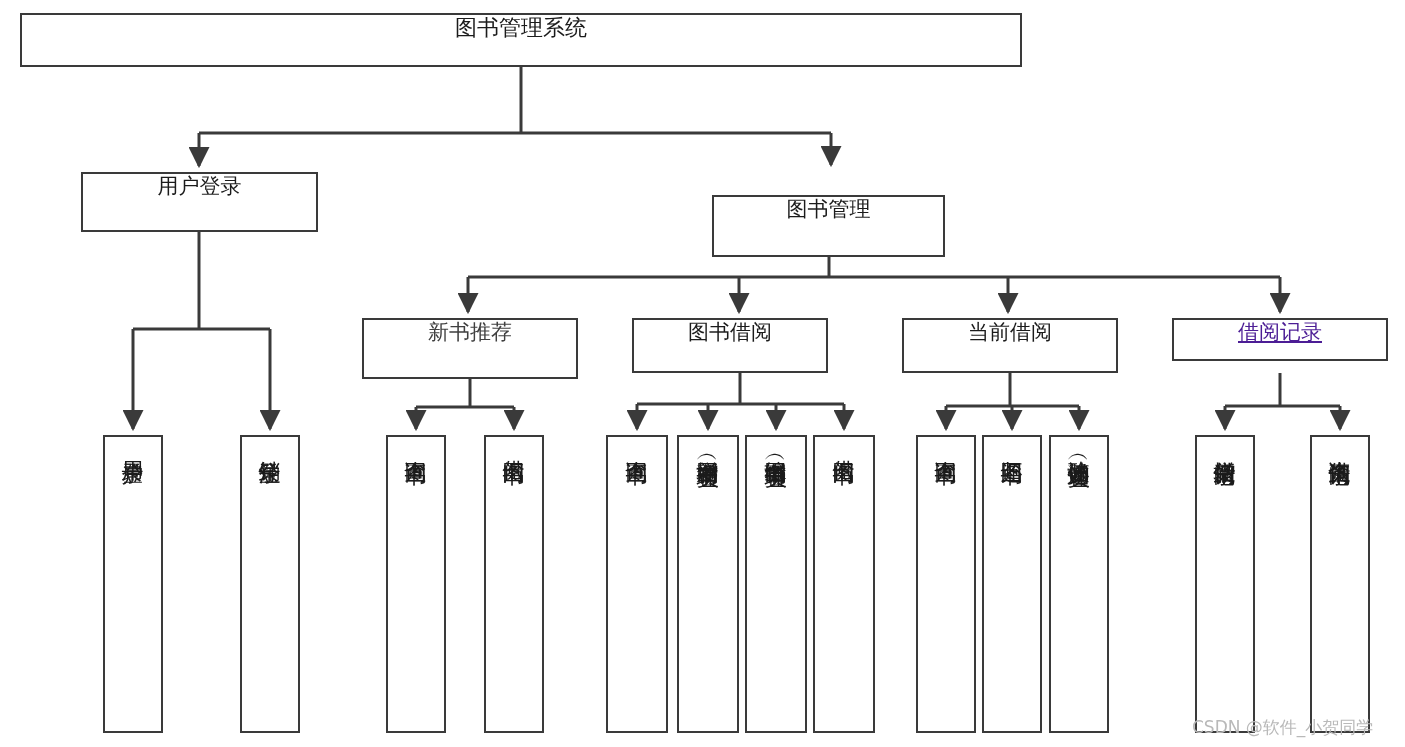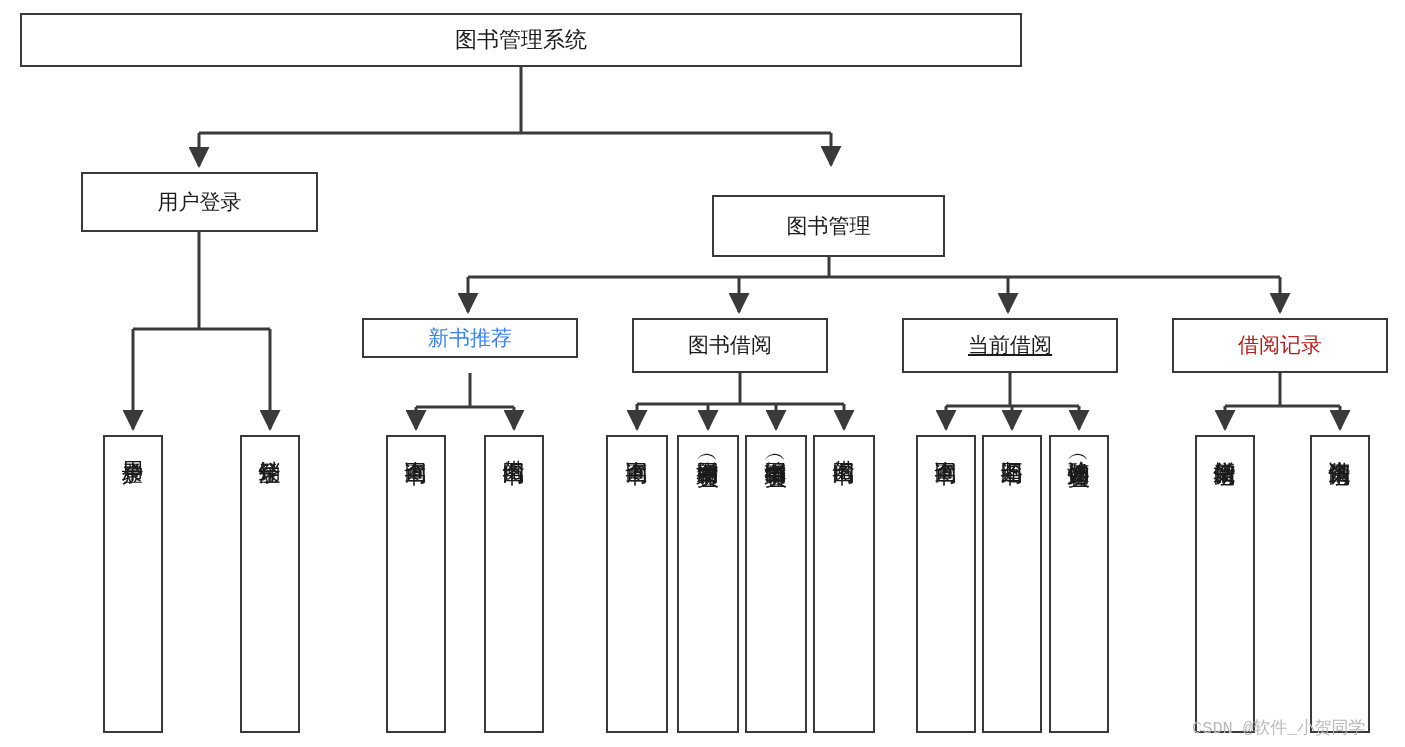--- a/index.html
+++ b/index.html
@@ -25,21 +25,20 @@
     width: 1405px;
     height: 747px;
     pointer-events: none;
   }
   .node {
     position: absolute;
     box-sizing: border-box;
     background: #ffffff;
     border: 2px solid #3a3a3a;
     display: flex;
-    align-items: center;
     justify-content: center;
     color: #1b1b1b;
     z-index: 2;
   }
   .node .label {
     display: block;
     text-align: center;
     line-height: 1.18;
     white-space: nowrap;
   }
@@ -57,21 +56,20 @@
     letter-spacing: 1px;
     line-height: 1.05;
     white-space: normal;
   }
   .watermark {
     position: absolute;
     font-size: 17px;
     color: #b9b9b9;
     white-space: nowrap;
     z-index: 5;
-    font-family: Liberation Mono, monospace;
   }
 </style>
 </head>
 <body>
 
 <div id="diagram-root" style="background: rgb(255, 255, 255);">
 
   <svg id="edge-layer" viewBox="0 0 1405 747" xmlns="http://www.w3.org/2000/svg">
     <defs>
       <marker id="arrow" viewBox="0 0 10 10" refX="9" refY="5" markerWidth="7" markerHeight="7" orient="auto-start-reverse">
@@ -126,30 +124,30 @@
     <span class="label">图书管理系统</span>
   </div>
 
   <div class="node node-level1" style="left: 81px; top: 172px; width: 237px; height: 60px; background: rgb(255, 255, 255); border-color: rgb(58, 58, 58); color: rgb(27, 27, 27);">
     <span class="label">用户登录</span>
   </div>
   <div class="node node-level1" style="left: 712px; top: 171px; width: 233px; height: 62px; background: rgb(255, 255, 255); border-color: rgb(58, 58, 58); color: rgb(27, 27, 27); margin-top: 24px;">
     <span class="label">图书管理</span>
   </div>
 
-  <div class="node node-level2" style="left: 362px; top: 318px; width: 216px; height: 40px; background: rgb(255, 255, 255); border-color: rgb(58, 58, 58); color: #3b82f6;">
+  <div class="node node-level2" style="left: 362px; top: 318px; width: 216px; height: 61px; background: rgb(255, 255, 255); border-color: rgb(58, 58, 58); color: #404040;">
     <span class="label">新书推荐</span>
   </div>
   <div class="node node-level2" style="left: 632px; top: 318px; width: 196px; height: 55px; background: rgb(255, 255, 255); border-color: rgb(58, 58, 58); color: rgb(27, 27, 27);">
     <span class="label">图书借阅</span>
   </div>
-  <div class="node node-level2" style="left: 902px; top: 318px; width: 216px; height: 55px; background: rgb(255, 255, 255); border-color: rgb(58, 58, 58); color: rgb(27, 27, 27); text-decoration: underline;">
+  <div class="node node-level2" style="left: 902px; top: 318px; width: 216px; height: 55px; background: rgb(255, 255, 255); border-color: rgb(58, 58, 58); color: rgb(27, 27, 27);">
     <span class="label">当前借阅</span>
   </div>
-  <div class="node node-level2" style="left: 1172px; top: 318px; width: 216px; height: 55px; background: rgb(255, 255, 255); border-color: rgb(58, 58, 58); color: #b91c1c;">
+  <div class="node node-level2" style="left: 1172px; top: 318px; width: 216px; height: 43px; background: rgb(255, 255, 255); border-color: rgb(58, 58, 58); color: #4c1d95; text-decoration: underline;">
     <span class="label">借阅记录</span>
   </div>
 
   <div class="node node-leaf" style="left: 103px; top: 435px; width: 60px; height: 298px; background: rgb(255, 255, 255); border-color: rgb(58, 58, 58); color: rgb(27, 27, 27);">
     <span class="label">用户登录</span>
   </div>
   <div class="node node-leaf" style="left: 240px; top: 435px; width: 60px; height: 298px; background: rgb(255, 255, 255); border-color: rgb(58, 58, 58); color: rgb(27, 27, 27);">
     <span class="label">注销登录</span>
   </div>
   <div class="node node-leaf" style="left: 386px; top: 435px; width: 60px; height: 298px; background: rgb(255, 255, 255); border-color: rgb(58, 58, 58); color: rgb(27, 27, 27);">

